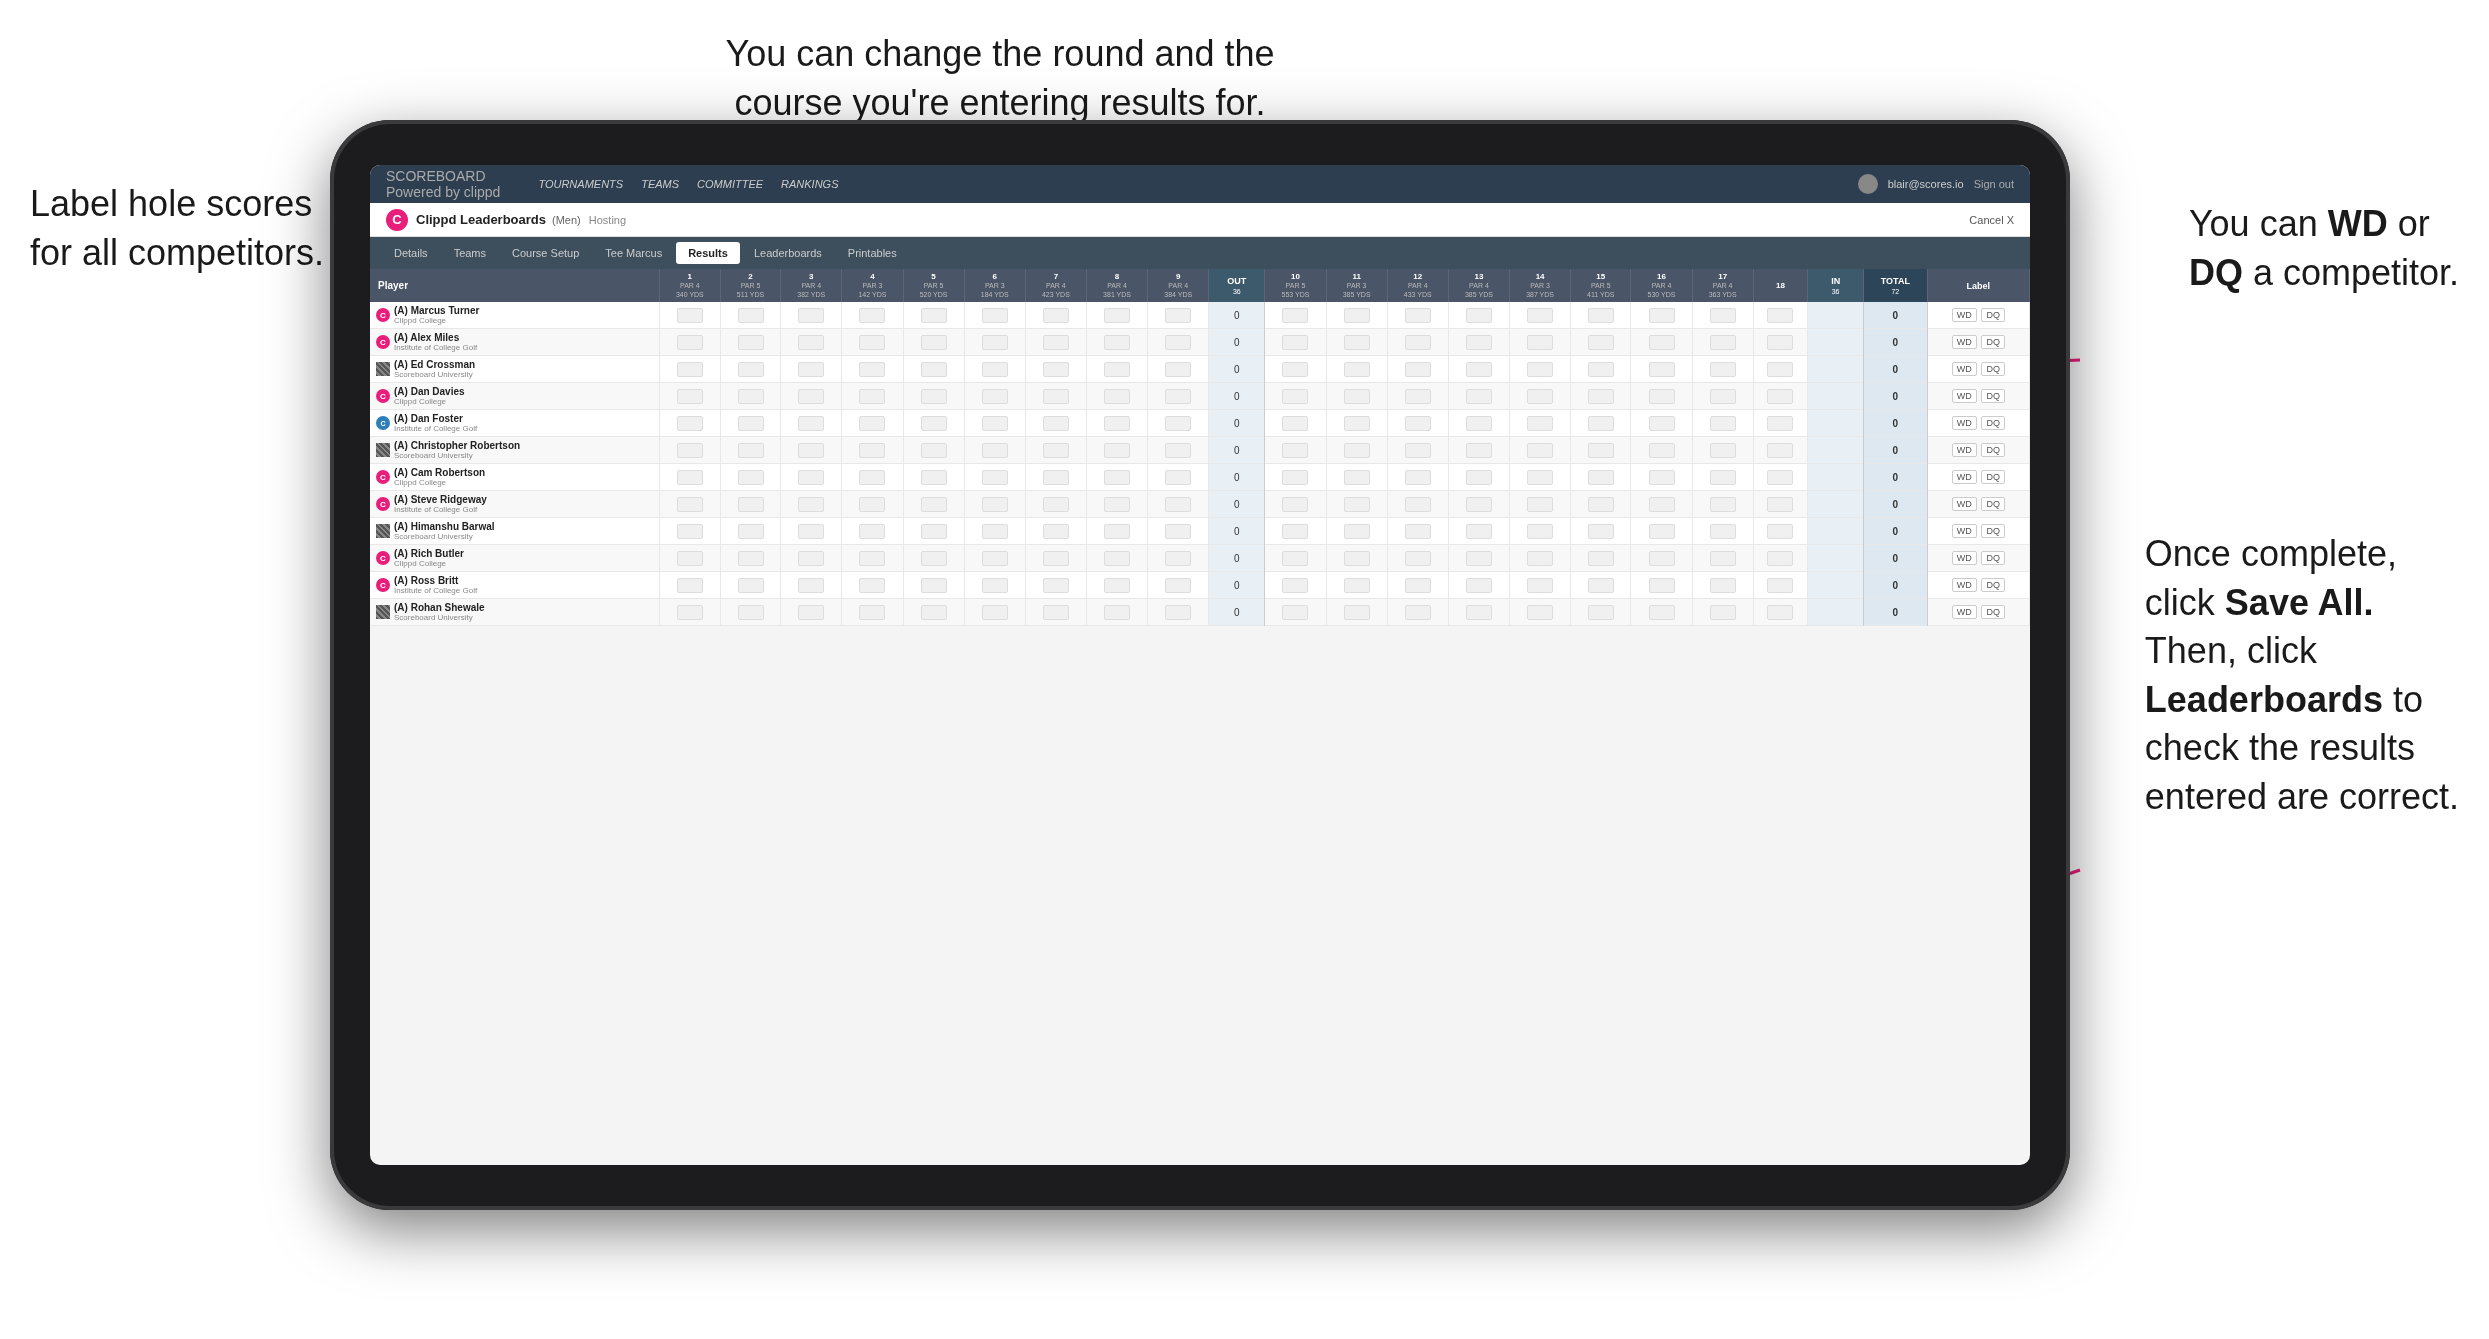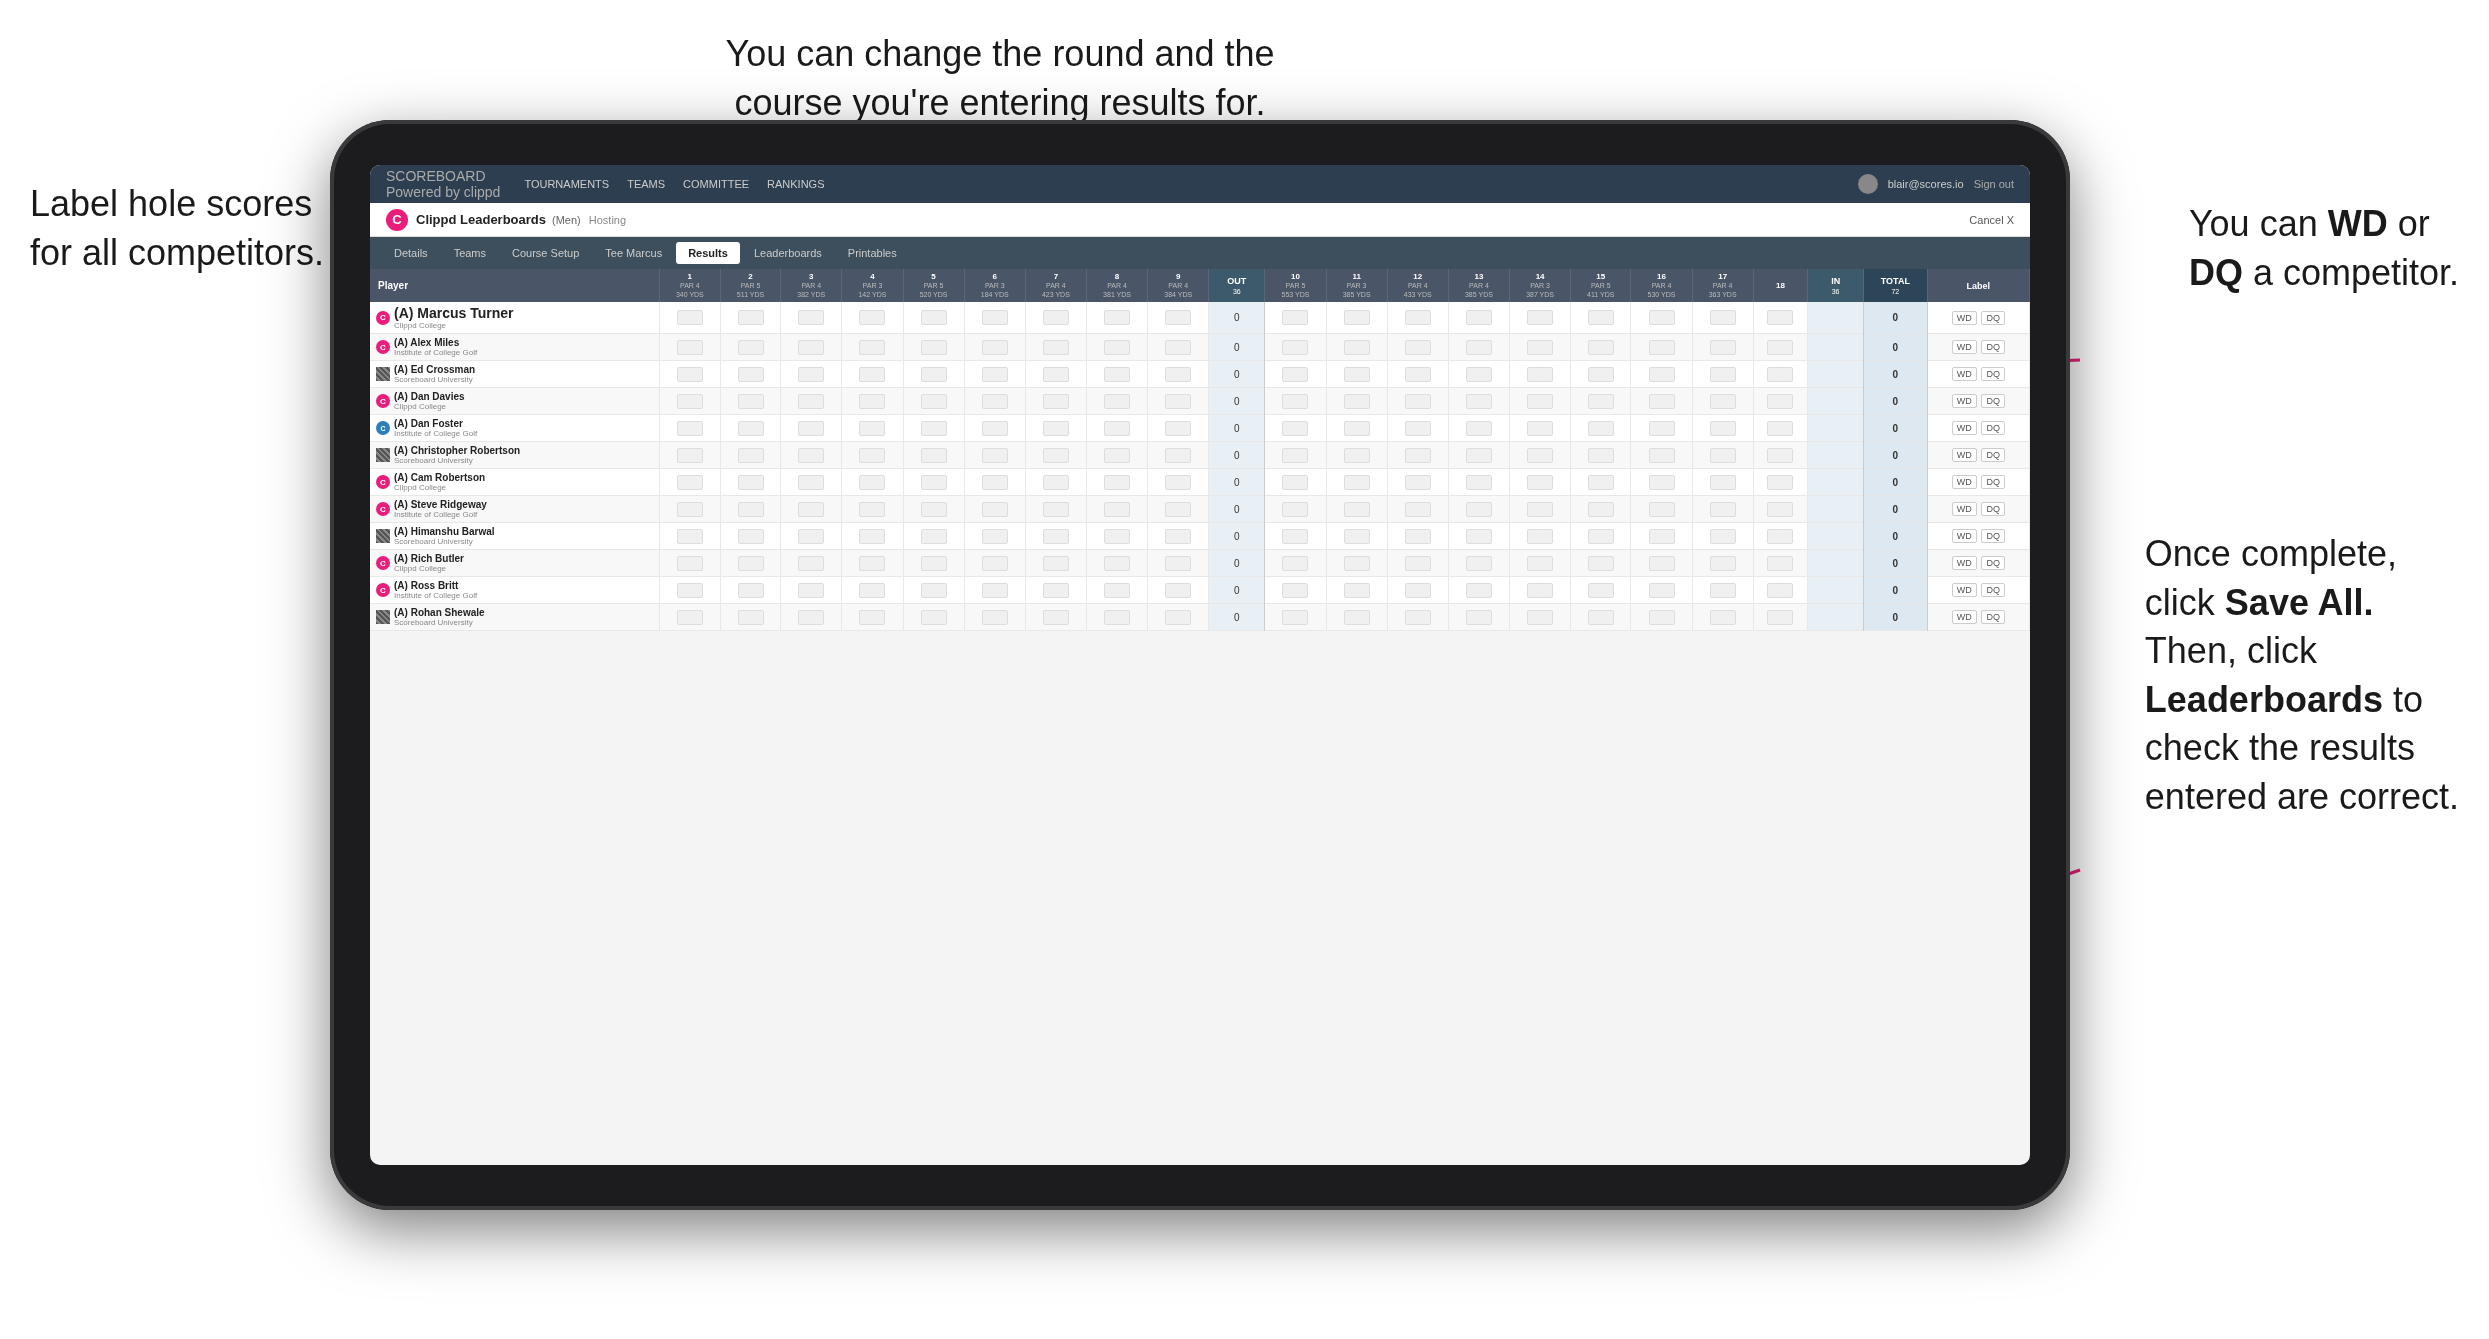--- a/index.html
+++ b/index.html
@@ -95,21 +95,22 @@
     .top-nav .logo span {
       display: block;
       font-size: 14px;
       font-weight: 400;
       color: #aaa;
       letter-spacing: 0;
     }
     .top-nav-links {
       display: flex;
       gap: 18px;
-      margin-left: 4px;
+      margin-left: 18px;
+      font-style: italic;
     }
     .top-nav-links a {
       color: #ccc;
       font-size: 11px;
       text-decoration: none;
     }
     .top-nav-right {
       margin-left: auto;
       display: flex;
       align-items: center;
@@ -422,21 +423,21 @@
             <th style="background:#4a5568;color:#fff;font-size:9px;padding:3px;min-width:55px;text-align:center;">Label</th>
           </tr>
         </thead>
         <tbody id="players-tbody">
 
         <tr style="background: rgb(255, 255, 255); border-bottom: 1px solid rgb(232, 232, 232);">
               <td style="text-align: left; padding: 3px 6px; border-right: 1px solid rgb(232, 232, 232);">
     <div style="display:flex;align-items:center;gap:4px;">
       <span style="display:inline-flex;align-items:center;justify-content:center;width:14px;height:14px;border-radius:50%;background:#e91e7a;color:#fff;font-size:8px;font-weight:700;">C</span>
       <div>
-        <div style="font-size:14px;font-weight:600;color:#222;">(A) Marcus Turner</div>
+        <div style="font-size:10px;font-weight:600;color:#222;">(A) Marcus Turner</div>
         <div style="font-size:8px;color:#888;">Clippd College</div>
       </div>
     </div>
   </td>
               <td style="padding: 2px; text-align: center; border-right: 1px solid rgb(232, 232, 232);"><input type="text" style="width: 26px; height: 15px; background: rgb(240, 240, 240); border: 1px solid rgb(221, 221, 221); text-align: center; font-size: 9px; border-radius: 2px;"></td>
               <td style="padding: 2px; text-align: center; border-right: 1px solid rgb(232, 232, 232);"><input type="text" style="width: 26px; height: 15px; background: rgb(240, 240, 240); border: 1px solid rgb(221, 221, 221); text-align: center; font-size: 9px; border-radius: 2px;"></td>
               <td style="padding: 2px; text-align: center; border-right: 1px solid rgb(232, 232, 232);"><input type="text" style="width: 26px; height: 15px; background: rgb(240, 240, 240); border: 1px solid rgb(221, 221, 221); text-align: center; font-size: 9px; border-radius: 2px;"></td>
               <td style="padding: 2px; text-align: center; border-right: 1px solid rgb(232, 232, 232);"><input type="text" style="width: 26px; height: 15px; background: rgb(240, 240, 240); border: 1px solid rgb(221, 221, 221); text-align: center; font-size: 9px; border-radius: 2px;"></td>
               <td style="padding: 2px; text-align: center; border-right: 1px solid rgb(232, 232, 232);"><input type="text" style="width: 26px; height: 15px; background: rgb(240, 240, 240); border: 1px solid rgb(221, 221, 221); text-align: center; font-size: 9px; border-radius: 2px;"></td>
               <td style="padding: 2px; text-align: center; border-right: 1px solid rgb(232, 232, 232);"><input type="text" style="width: 26px; height: 15px; background: rgb(240, 240, 240); border: 1px solid rgb(221, 221, 221); text-align: center; font-size: 9px; border-radius: 2px;"></td>

